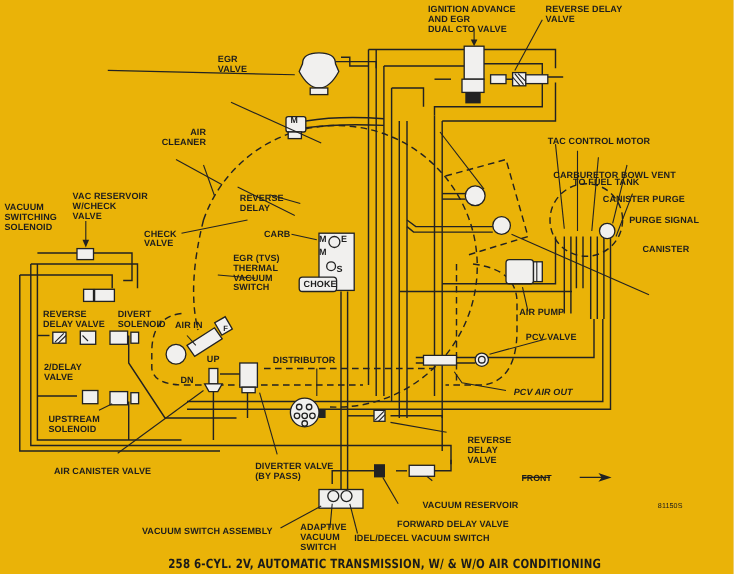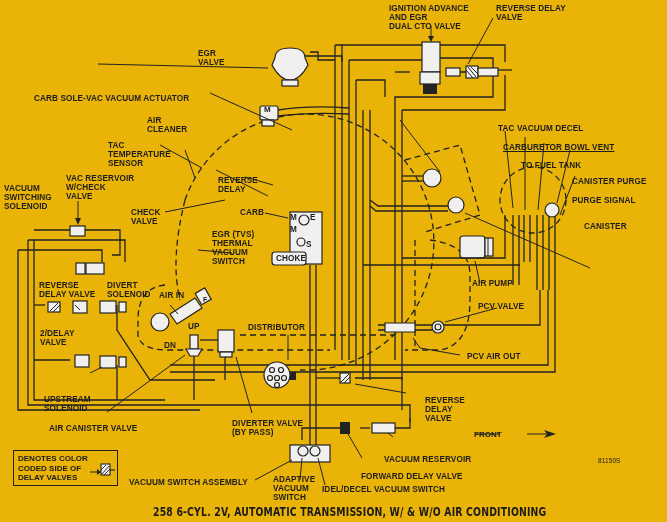--- a/index.html
+++ b/index.html
@@ -280,31 +280,27 @@
   </g>
 </svg>
 
 <div class="lbl" style="left:389px;top:4px;">IGNITION ADVANCE
 AND EGR
 DUAL CTO VALVE</div>
 <div class="lbl" style="left:496px;top:4px;">REVERSE DELAY
 VALVE</div>
 <div class="lbl" style="left:198px;top:49px;">EGR
 VALVE</div>
-<div class="lbl" style="left:34px;top:94px;">CARB SOLE-VAC VACUUM ACTUATOR</div>
 <div class="lbl" style="left:264px;top:105px;font-size:8px;">M</div>
-<div class="lbl" style="left:147px;top:116px;">AIR
+<div class="lbl" style="left:147px;top:116px;text-align:right;">AIR
 CLEANER</div>
-<div class="lbl" style="left:108px;top:141px;">TAC
-TEMPERATURE
-SENSOR</div>
-<div class="lbl" style="left:498px;top:124px;">TAC VACUUM DECEL</div>
-<div class="lbl" style="left:503px;top:143px;text-decoration:underline;">CARBURETOR BOWL VENT</div>
+<div class="lbl" style="left:498px;top:124px;">TAC CONTROL MOTOR</div>
+<div class="lbl" style="left:503px;top:155px;">CARBURETOR BOWL VENT</div>
 <div class="lbl" style="left:521px;top:161px;">TO FUEL TANK</div>
-<div class="lbl" style="left:572px;top:177px;">CANISTER PURGE</div>
+<div class="lbl" style="left:548px;top:177px;">CANISTER PURGE</div>
 <div class="lbl" style="left:572px;top:196px;">PURGE SIGNAL</div>
 <div class="lbl" style="left:584px;top:222px;">CANISTER</div>
 <div class="lbl" style="left:66px;top:174px;">VAC RESERVOIR
 W/CHECK
 VALVE</div>
 <div class="lbl" style="left:4px;top:184px;">VACUUM
 SWITCHING
 SOLENOID</div>
 <div class="lbl" style="left:218px;top:176px;">REVERSE
 DELAY</div>
@@ -326,48 +322,36 @@
 <div class="lbl" style="left:107px;top:281px;">DIVERT
 SOLENOID</div>
 <div class="lbl" style="left:159px;top:291px;">AIR IN</div>
 <div class="lbl" style="left:203px;top:295px;font-size:7px;">F</div>
 <div class="lbl" style="left:478px;top:302px;">PCV VALVE</div>
 <div class="lbl" style="left:40px;top:329px;">2/DELAY
 VALVE</div>
 <div class="lbl" style="left:188px;top:322px;">UP</div>
 <div class="lbl" style="left:164px;top:341px;">DN</div>
 <div class="lbl" style="left:248px;top:323px;">DISTRIBUTOR</div>
-<div class="lbl" style="left:467px;top:352px;">PCV AIR OUT</div>
-<div class="lbl" style="left:44px;top:395px;">UPSTREAM
+<div class="lbl" style="left:467px;top:352px;font-style:italic;">PCV AIR OUT</div>
+<div class="lbl" style="left:44px;top:377px;">UPSTREAM
 SOLENOID</div>
 <div class="lbl" style="left:49px;top:424px;">AIR CANISTER VALVE</div>
 <div class="lbl" style="left:232px;top:419px;">DIVERTER VALVE
 (BY PASS)</div>
 <div class="lbl" style="left:425px;top:396px;">REVERSE
 DELAY
 VALVE</div>
 <div class="lbl" style="left:384px;top:455px;">VACUUM RESERVOIR</div>
 <div class="lbl" style="left:361px;top:472px;">FORWARD DELAY VALVE</div>
 <div class="lbl" style="left:322px;top:485px;">IDEL/DECEL VACUUM SWITCH</div>
 <div class="lbl" style="left:129px;top:478px;">VACUUM SWITCH ASSEMBLY</div>
 <div class="lbl" style="left:273px;top:475px;">ADAPTIVE
 VACUUM
 SWITCH</div>
 
 <div class="front">FRONT</div>
 <div class="lbl code">81150S</div>
 
-<div class="legend-box">
-  <div class="legend-text">DENOTES COLOR
-CODED SIDE OF
-DELAY VALVES</div>
-  <svg style="position:absolute;left:76px;top:9px;" width="26" height="18">
-    <path d="M0,12 L10,12" stroke="#222" stroke-width="1" fill="none"></path>
-    <path d="M7,9 L11,12 L7,15" fill="#222"></path>
-    <rect x="11" y="4" width="9" height="11" fill="#f1f0ee" stroke="#222" stroke-width="1.1"></rect>
-    <path d="M12,14 L19,6 M14,15 L20,9 M11,10 L16,5" stroke="#222" stroke-width="0.9"></path>
-    <path d="M20,10 L25,10" stroke="#222" stroke-width="1.2"></path>
-  </svg>
+
+<div class="title">258 6-CYL. 2V, AUTOMATIC TRANSMISSION, W/ &amp; W/O AIR CONDITIONING</div>
+
 </div>
 
-<div class="title">258 6-CYL. 2V, AUTOMATIC TRANSMISSION, W/ &amp; W/O AIR CONDITIONING</div>
-
-</div>
-
 </body></html>

